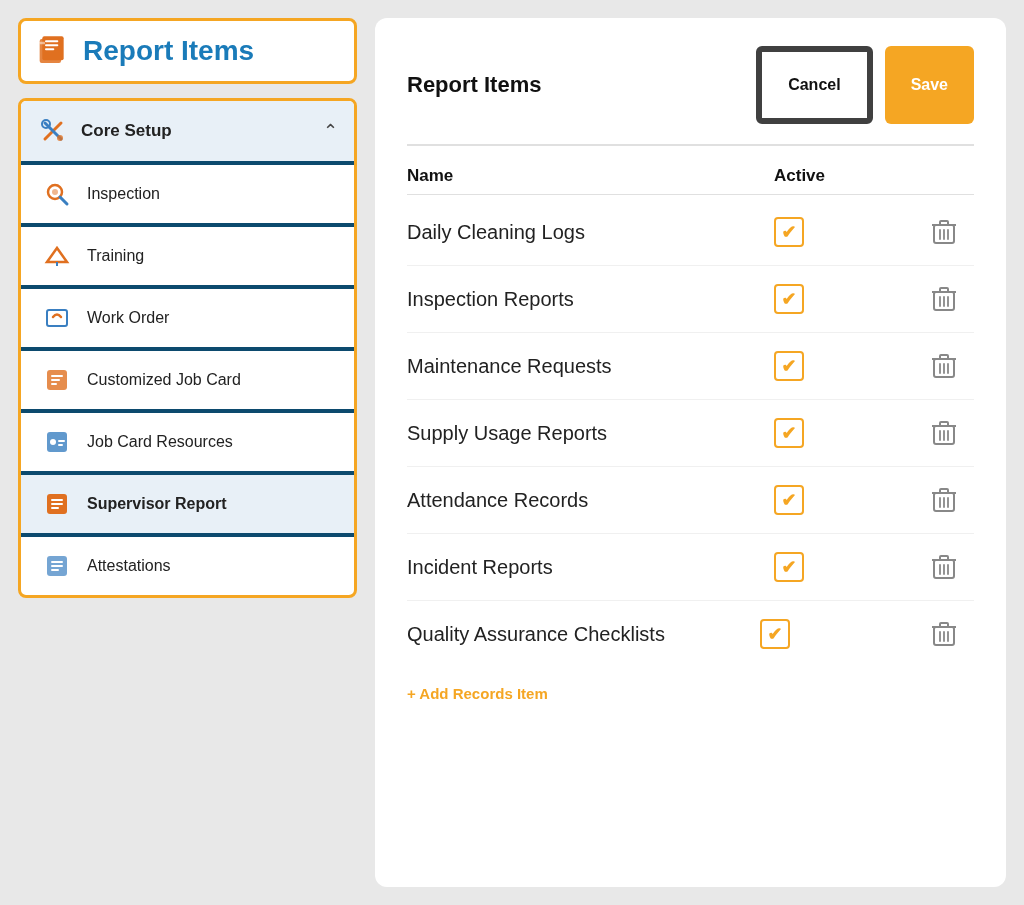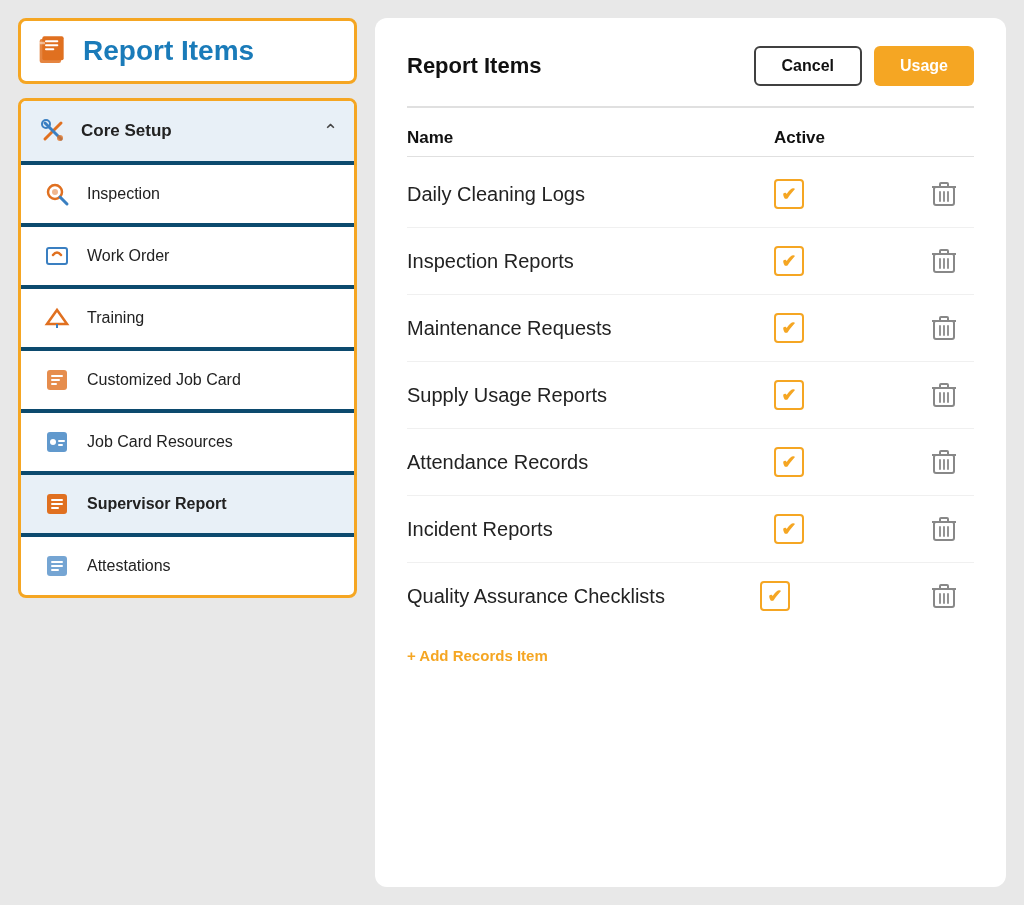--- a/index.html
+++ b/index.html
@@ -125,26 +125,26 @@
       font-weight: 800;
       color: #111;
     }
 
     .header-buttons {
       display: flex;
       gap: 12px;
     }
 
     .btn-cancel {
-      border: 2px solid #404040;
+      border: 6px solid #404040;
       background: #fff;
       color: #111;
       font-size: 16px;
       font-weight: 600;
-      padding: 9px 26px;
+      padding: 24px 26px;
       border-radius: 6px;
       cursor: pointer;
     }
 
     .btn-save {
       border: none;
       background: #f5a623;
       color: #fff;
       font-size: 16px;
       font-weight: 700;
@@ -272,35 +272,35 @@
           <line x1="17" y1="17" x2="24" y2="24" stroke="#3a7fc1" stroke-width="3" stroke-linecap="round"></line>
           <circle cx="12" cy="12" r="3" fill="#e07020" opacity="0.5"></circle>
         </svg>
       </div>
       <span class="nav-item-label">Inspection</span>
     </div>
 
     <div class="nav-item">
       <div class="nav-icon">
         <svg width="28" height="28" viewBox="0 0 28 28">
+          <polygon points="4,20 14,6 24,20" fill="none" stroke="#e07020" stroke-width="2.5"></polygon>
+          <line x1="14" y1="20" x2="14" y2="24" stroke="#3a7fc1" stroke-width="2"></line>
+        </svg>
+      </div>
+      <span class="nav-item-label">Training</span>
+    </div>
+
+    <div class="nav-item">
+      <div class="nav-icon">
+        <svg width="28" height="28" viewBox="0 0 28 28">
           <rect x="4" y="6" width="20" height="16" rx="2" fill="none" stroke="#3a7fc1" stroke-width="2"></rect>
           <path d="M10 13 Q14 8 18 13" fill="none" stroke="#e07020" stroke-width="2.5" stroke-linecap="round"></path>
         </svg>
       </div>
       <span class="nav-item-label">Work Order</span>
-    </div>
-
-    <div class="nav-item">
-      <div class="nav-icon">
-        <svg width="28" height="28" viewBox="0 0 28 28">
-          <polygon points="4,20 14,6 24,20" fill="none" stroke="#e07020" stroke-width="2.5"></polygon>
-          <line x1="14" y1="20" x2="14" y2="24" stroke="#3a7fc1" stroke-width="2"></line>
-        </svg>
-      </div>
-      <span class="nav-item-label">Training</span>
     </div>
 
     <div class="nav-item">
       <div class="nav-icon">
         <svg width="28" height="28" viewBox="0 0 28 28">
           <rect x="4" y="4" width="20" height="20" rx="3" fill="#e07020" opacity="0.8"></rect>
           <rect x="8" y="9" width="12" height="2" rx="1" fill="#fff"></rect>
           <rect x="8" y="13" width="9" height="2" rx="1" fill="#fff"></rect>
           <rect x="8" y="17" width="6" height="2" rx="1" fill="#fff"></rect>
         </svg>
@@ -346,21 +346,21 @@
 
   </div>
 </div>
 
 <div class="main">
 
   <div class="main-header">
     <span class="main-title">Report Items</span>
     <div class="header-buttons">
       <button class="btn-cancel">Cancel</button>
-      <button class="btn-save">Usage</button>
+      <button class="btn-save">Save</button>
     </div>
   </div>
 
   <hr class="divider">
 
   <div class="table-header">
     <div class="table-header-cell">Name</div>
     <div class="table-header-cell">Active</div>
     <div class="table-header-cell"></div>
   </div>

